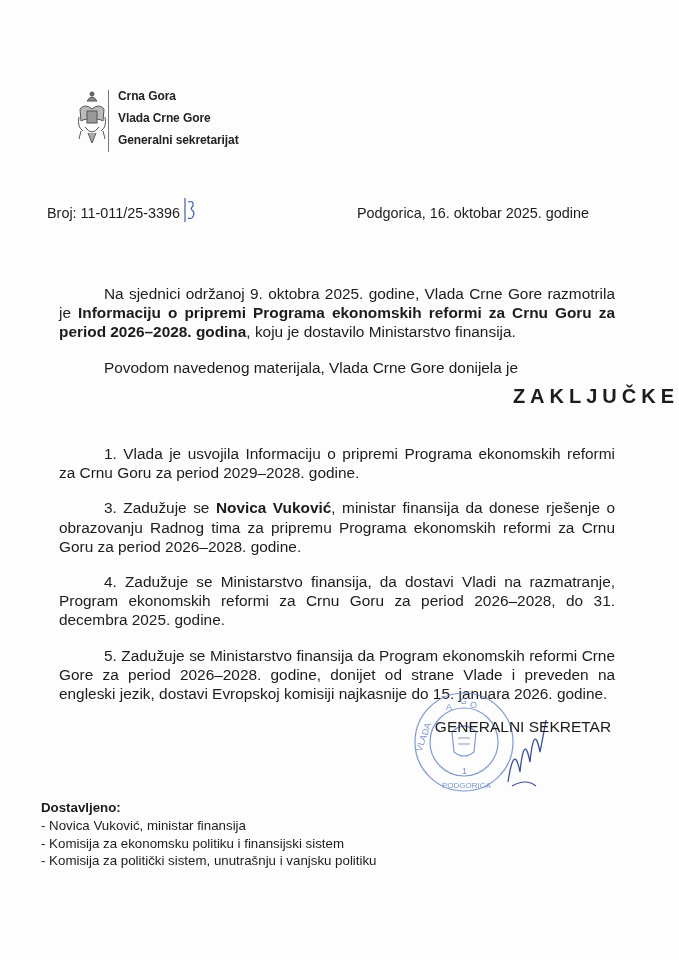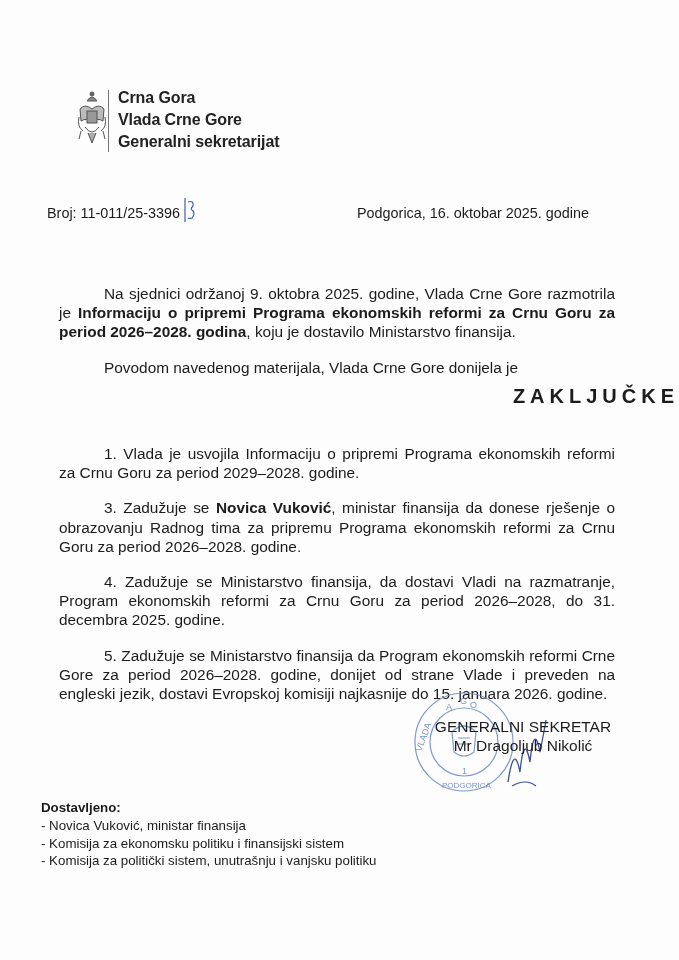--- a/index.html
+++ b/index.html
@@ -1,21 +1,21 @@
 <!DOCTYPE html>
 <html><head>
 <meta charset="utf-8">
 <style>
   html, body { margin:0; padding:0; }
   body { width:679px; height:960px; background:#fdfdfd; position:relative; overflow:hidden;
          font-family:"Liberation Sans", sans-serif; color:#1c1c1c; }
   .abs { position:absolute; }
   .crest { left:77px; top:87px; width:30px; height:66px; }
   .vline { left:108px; top:90px; width:1px; height:62px; background:#777; }
-  .head { left:118px; font-size:16px; font-weight:bold; color:#222; letter-spacing:-0.1px; }
+  .head { left:118px; font-size:12px; font-weight:bold; color:#222; letter-spacing:-0.1px; }
   .meta { font-size:14.4px; top:205px; }
   .handmark { left:183px; top:198px; width:16px; height:24px; }
   .para { left:43px; width:588px; font-size:15.4px; line-height:19.2px; text-align:justify; }
   .para p { margin:16px; }
   .ind { text-indent:45px; }
   .title { left:0; width:679px; top:385px; text-align:right; font-weight:bold; font-size:20px; letter-spacing:5px; }
   .sig { left:408px; top:717px; width:230px; text-align:center; font-weight:normal; font-size:15.5px; line-height:19px; }
   .stamp { left:412px; top:690px; width:104px; height:104px; }
   .dist { left:41px; top:799px; font-size:13.3px; line-height:17.8px; }
   .dist .h { font-weight:bold; }
@@ -77,21 +77,20 @@
     <text x="30" y="98" font-size="8">PODGORICA</text>
   </g>
 </svg>
 <svg class="abs" style="left:500px;top:712px;width:50px;height:80px" viewBox="0 0 50 80">
   <path d="M8 70 Q14 30 20 60 Q24 20 30 50 Q34 10 40 40 Q44 20 46 8" stroke="#3b4f9a" stroke-width="1.3" fill="none"></path>
   <path d="M12 74 Q26 66 36 74" stroke="#3b4f9a" stroke-width="1.1" fill="none"></path>
 </svg>
 
 <div class="abs sig">
   <div>GENERALNI SEKRETAR</div>
-  <div>Mr Dragoljub Nikolić</div>
 </div>
 
 <div class="abs dist">
   <div class="h">Dostavljeno:</div>
   <div>- Novica Vuković, ministar finansija</div>
   <div>- Komisija za ekonomsku politiku i finansijski sistem</div>
   <div>- Komisija za politički sistem, unutrašnju i vanjsku politiku</div>
 </div>
 
 </body></html>

